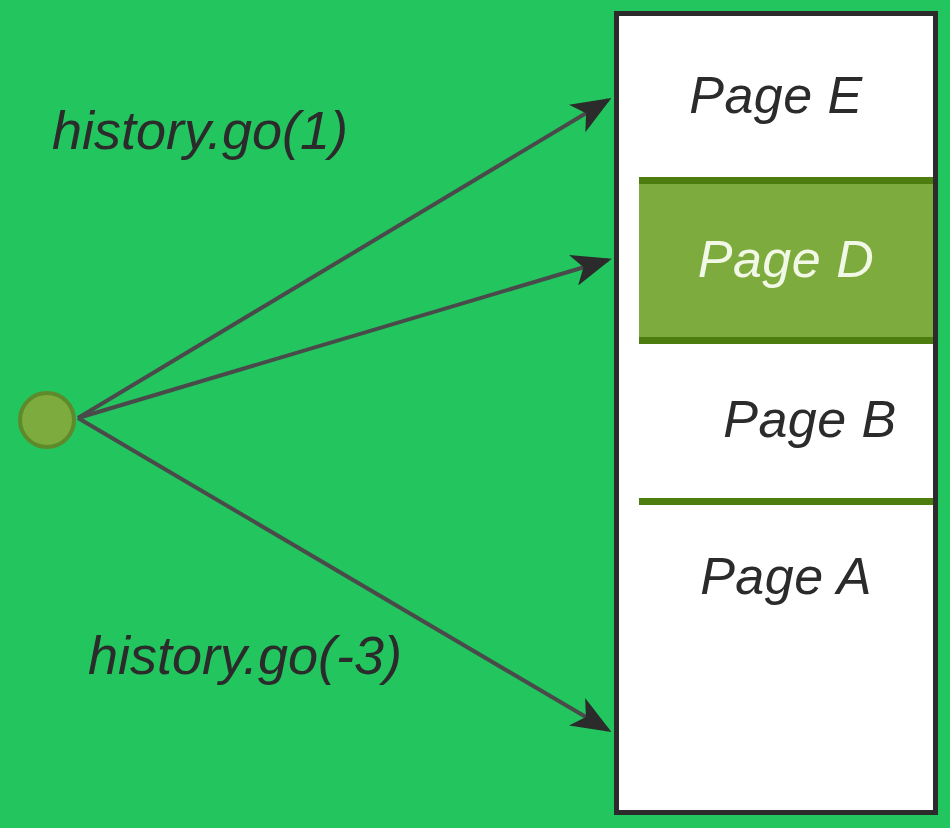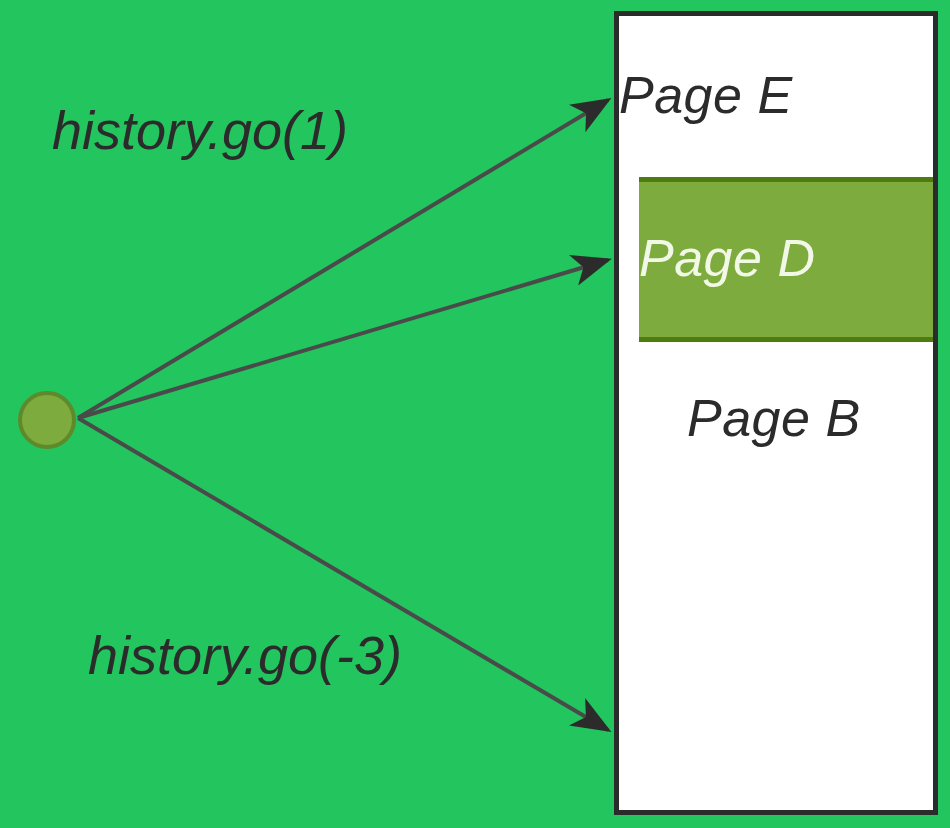--- a/index.html
+++ b/index.html
@@ -36,29 +36,30 @@
     box-sizing: border-box;
     border: 5px solid #2b2b2b;
     background: #ffffff;
     display: flex;
     flex-direction: column;
   }
   .stack-row {
     box-sizing: border-box;
     display: flex;
     align-items: center;
+    justify-content: center;
     background: #ffffff;
     color: #2b2b2b;
     font-size: 52px;
     font-family: "Liberation Sans", sans-serif;
     letter-spacing: 0.5px;
     position: relative;
   }
   .stack-row + .stack-row {
-    border-top: 5px solid #4d7c0f;
+    border-top: 7px solid #4d7c0f;
     margin-left: 20px;
   }
   .row-e { height: 161px; }
   .row-d { height: 160px; }
   .row-c { height: 160px; }
   .row-b { height: 161px; padding-left: 48px; }
   .row-a { height: 152px; }
 
   .stack-row.is-current {
     background: #7dab3e;
@@ -130,16 +131,19 @@
 
     <div class="stack-row row-d is-current">
       <span class="row-label">Page D</span>
     </div>
 
 
     <div class="stack-row row-b">
       <span class="row-label">Page B</span>
     </div>
 
+    <div class="stack-row row-a">
+      <span class="row-label">Page A</span>
+    </div>
 
   </div>
 
 </div>
 
 </body></html>

